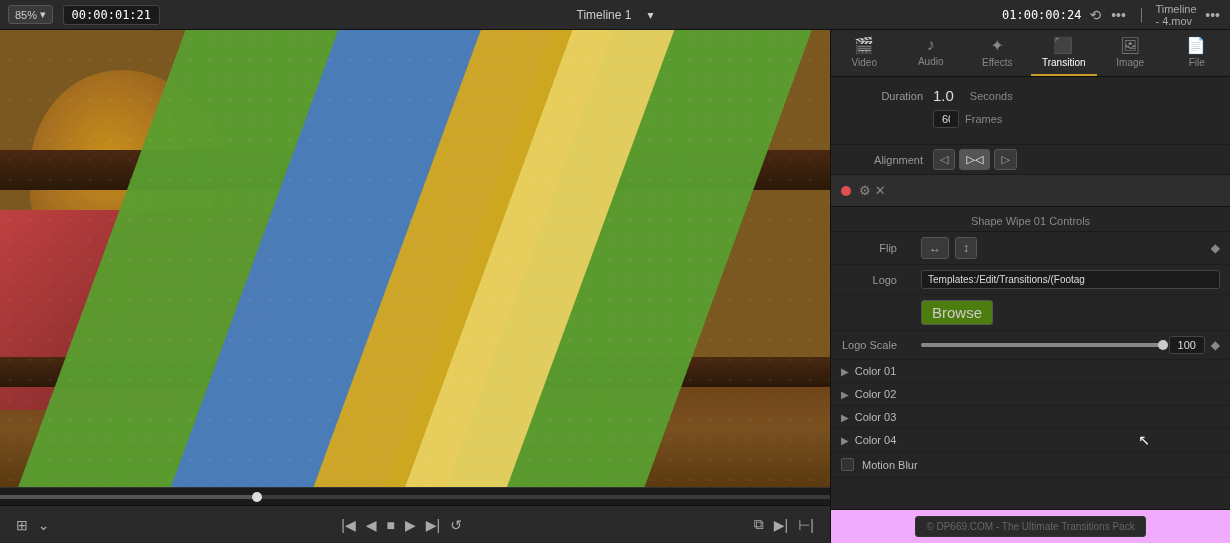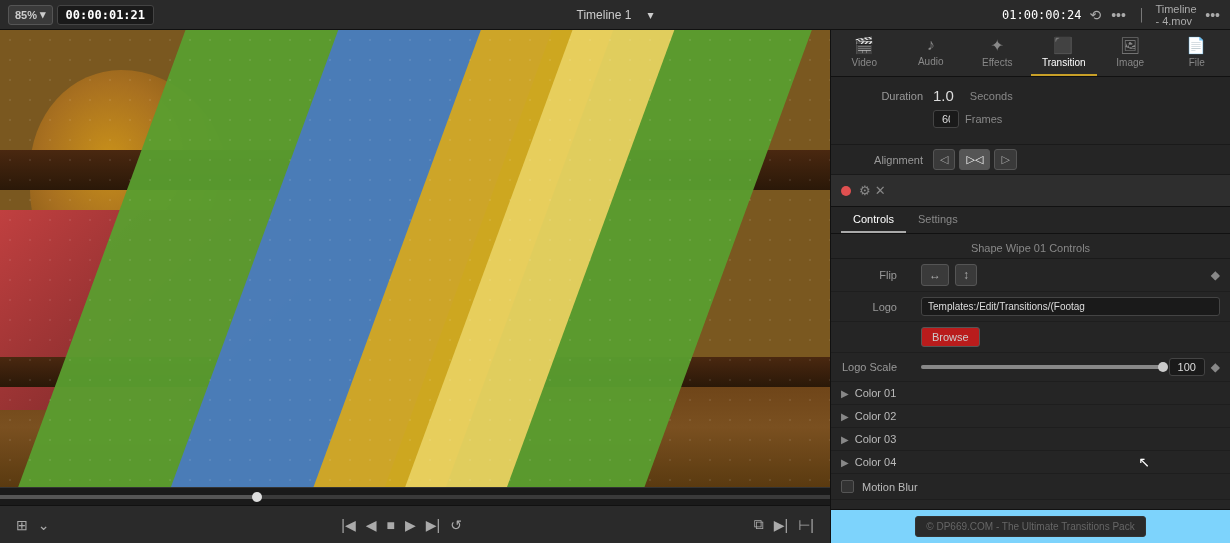--- a/index.html
+++ b/index.html
@@ -20,23 +20,23 @@
       display: flex;
       align-items: center;
       background: #2a2a2a;
       height: 30px;
       padding: 0 8px;
       border-bottom: 1px solid #111;
       flex-shrink: 0;
     }
     .top-bar-left {
       display: flex;
-      gap: 4px;
+      align-items: center;
+      gap: 10px;
       width: 220px;
-      font-weight: bold;
     }
     .zoom-badge {
       background: #3a3a3a;
       border: 1px solid #555;
       border-radius: 3px;
       padding: 2px 6px;
       font-size: 11px;
       color: #ccc;
       display: flex;
       align-items: center;
@@ -398,27 +398,27 @@
       border-radius: 3px;
       color: #ddd;
       font-size: 10px;
       padding: 3px 6px;
       overflow: hidden;
       text-overflow: ellipsis;
       white-space: nowrap;
     }
 
     .browse-btn {
-      background: #b91c1c;
+      background: #4d7c0f;
       border: 1px solid #555;
       border-radius: 3px;
       color: #ccc;
       padding: 3px 10px;
       cursor: pointer;
-      font-size: 11px;
+      font-size: 15px;
     }
 
     
     .slider-track {
       flex: 1;
       height: 4px;
       background: #444;
       border-radius: 2px;
       position: relative;
       cursor: pointer;
@@ -488,21 +488,21 @@
       justify-content: center;
     }
     .motion-blur-label {
       color: #bbb;
       font-size: 11px;
     }
 
     
     .panel-footer {
       padding: 6px 10px;
-      background: #7dd3fc;
+      background: #f0abfc;
       border-top: 1px solid #111;
       text-align: center;
     }
     .footer-text {
       color: #666;
       font-size: 10px;
       background: #2a2a2a;
       border: 1px solid #333;
       border-radius: 3px;
       padding: 4px 10px;
@@ -652,28 +652,20 @@
     </div>
 
     <div class="effect-header">
       <div class="effect-dot"></div>
       <div class="effect-header-icons">
         <button class="effect-icon-btn">⚙</button>
         <button class="effect-icon-btn">✕</button>
       </div>
     </div>
 
-    <div class="sub-tabs">
-      <div class="sub-tab active">
-        <span>Controls</span>
-      </div>
-      <div class="sub-tab">
-        <span>Settings</span>
-      </div>
-    </div>
 
     <div class="controls-content">
       <div class="section-title">Shape Wipe 01 Controls</div>
 
       <div class="ctrl-row">
         <div class="ctrl-row-label">Flip</div>
         <div class="ctrl-row-content">
           <button class="flip-btn">↔</button>
           <button class="flip-btn">↕</button>
           <span class="diamond-indicator">◆</span>

